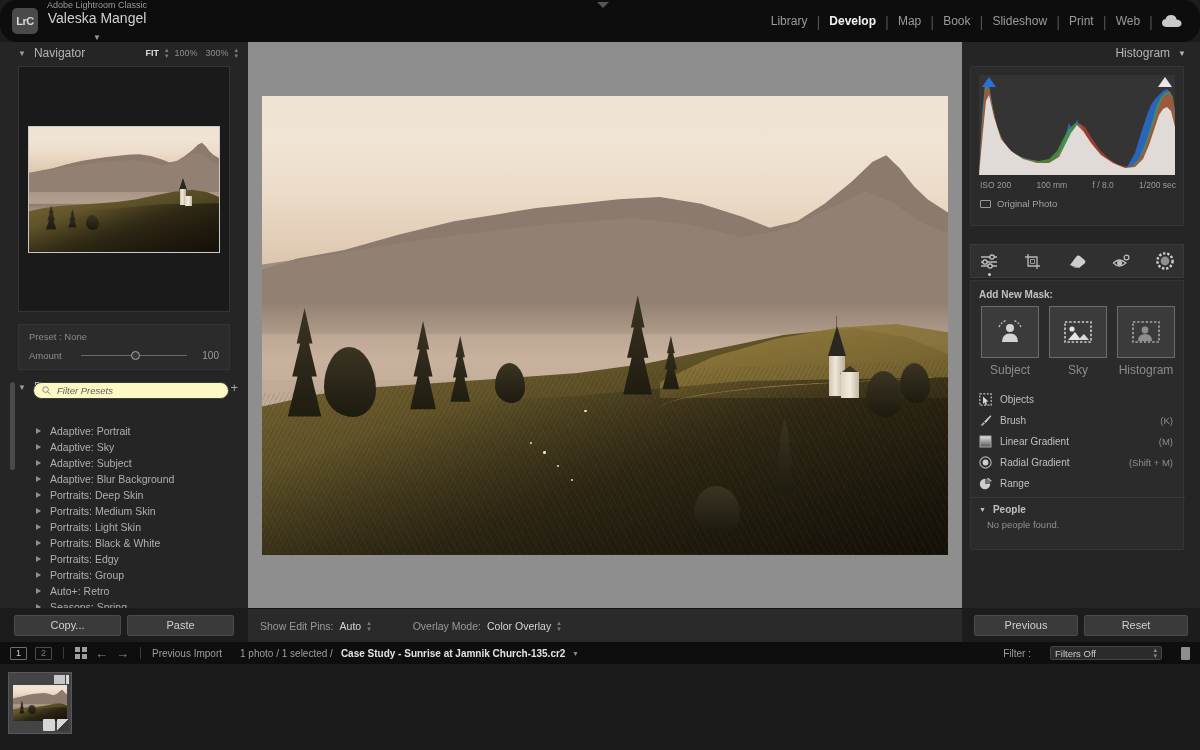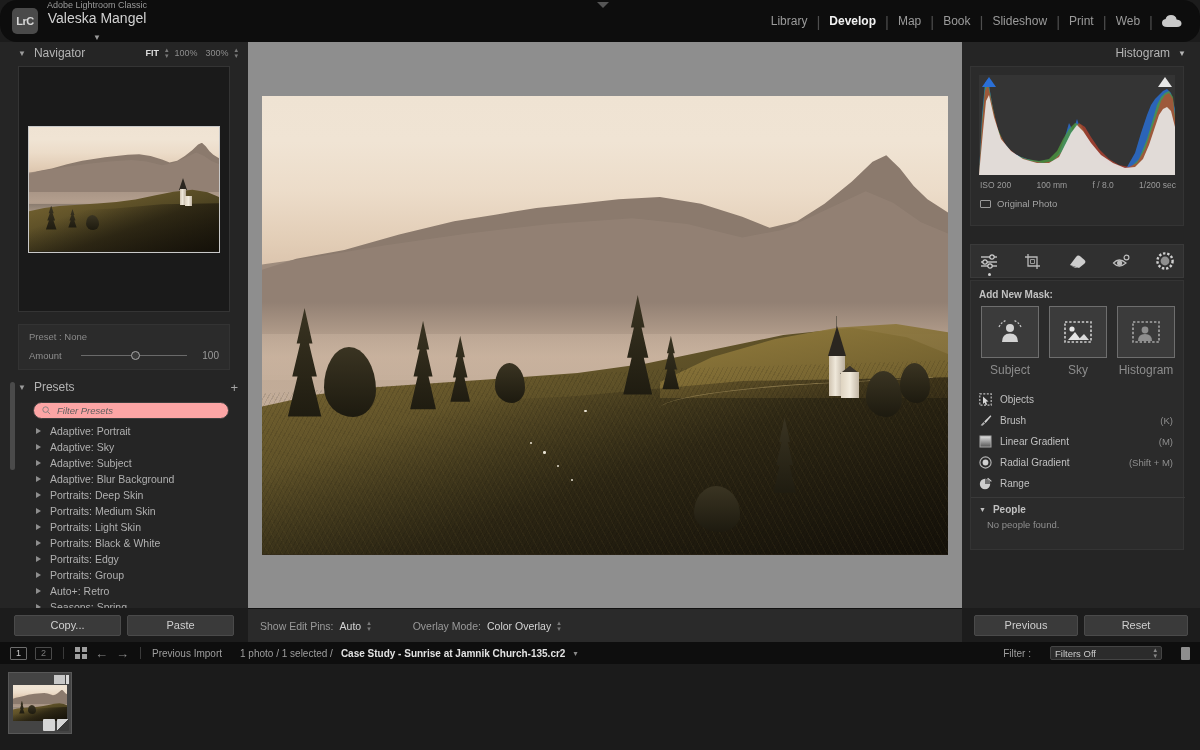--- a/index.html
+++ b/index.html
@@ -104,22 +104,22 @@
   .slider-knob {
     position: absolute; left: 47%; top: -4px; width: 9px; height: 9px;
     border-radius: 50%; background: #3a3a3a; border: 1px solid #a8a8a8;
   }
   .pa-val { font-size: 10px; color: #9b9b9b; width: 24px; text-align: right; }
 
   .presets-hdr { position: absolute; left: 0; top: 334px; width: 248px; }
   .plus-btn { font-size: 13px; color: #a6a6a6; }
 
   .filter-box {
-    position: absolute; left: 33px; top: 360px; width: 196px; height: 17px;
-    background: #fca5a5; border: 1px solid #3d3d3d; border-radius: 9px;
+    position: absolute; left: 33px; top: 340px; width: 196px; height: 17px;
+    background: #fef9c3; border: 1px solid #3d3d3d; border-radius: 9px;
     display: flex; align-items: center; padding: 0 8px; gap: 6px;
   }
   .filter-ph { font-size: 9.5px; color: #5e5e5e; font-style: italic; }
 
   .preset-list {
     position: absolute; left: 18px; top: 381px; width: 212px; height: 222px;
     overflow: hidden;
   }
   .preset-item {
     height: 16px; display: flex; align-items: center; gap: 9px;

